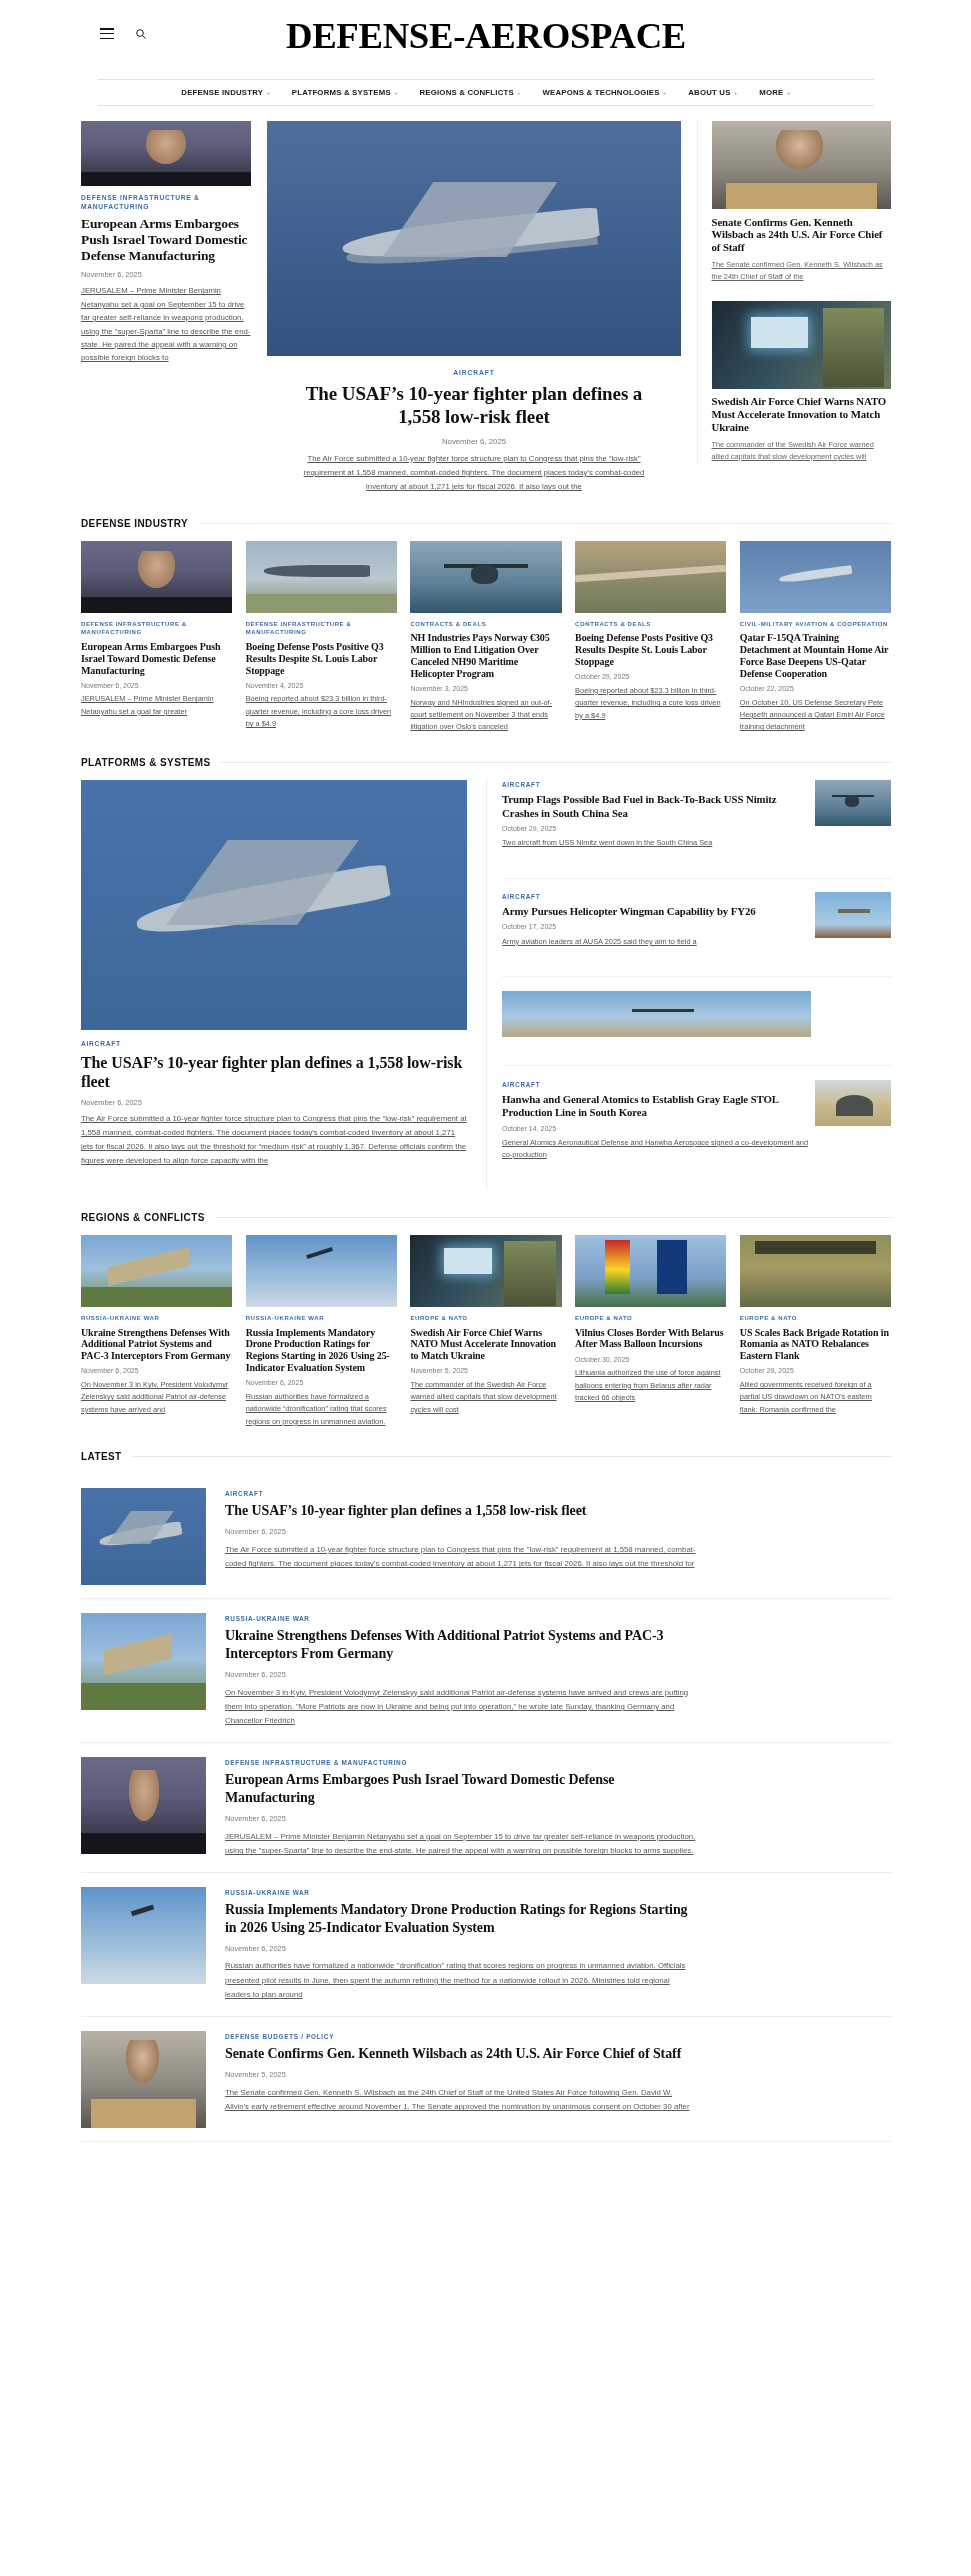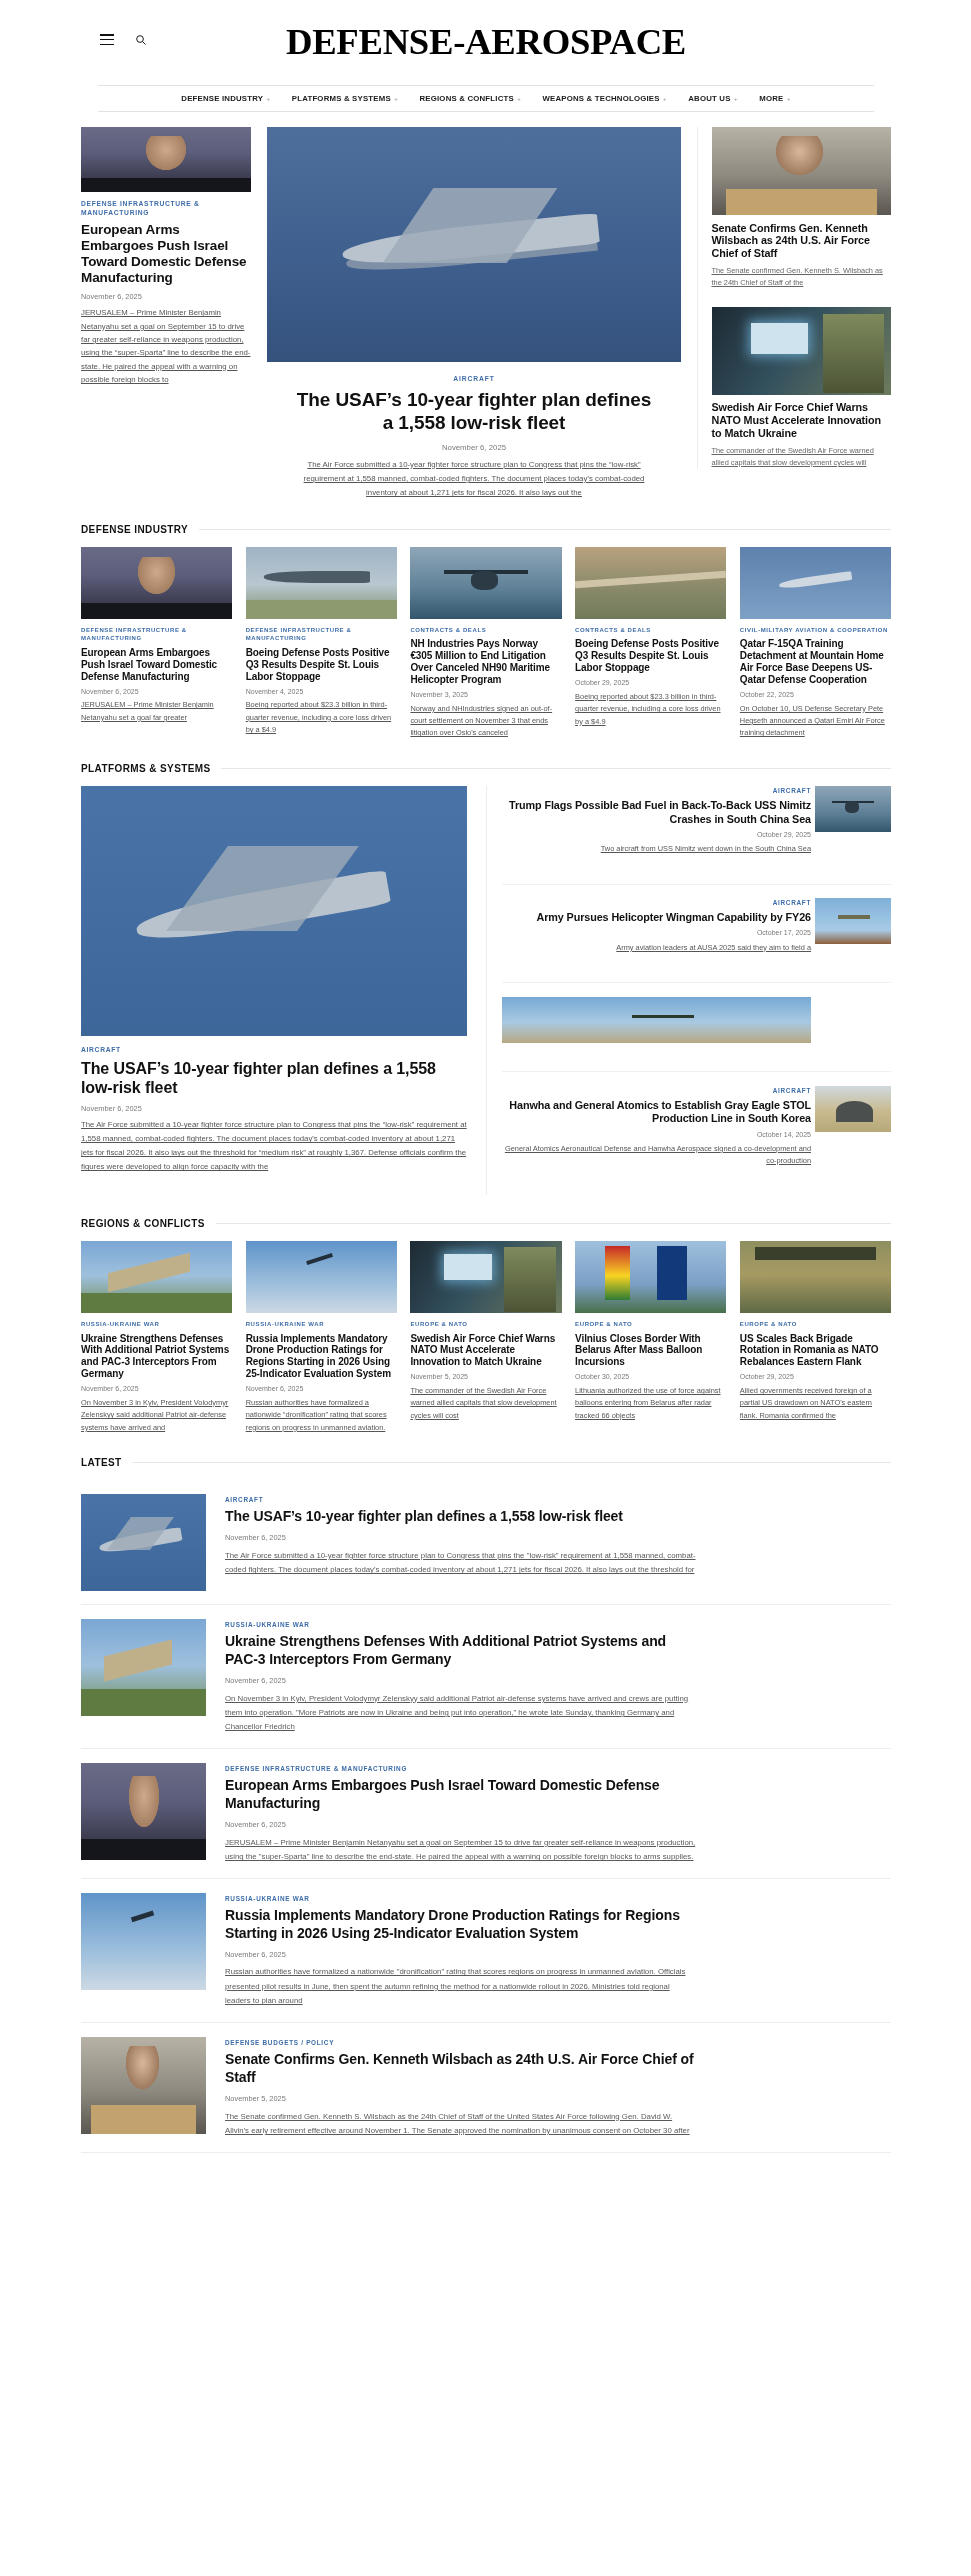--- a/index.html
+++ b/index.html
@@ -2,21 +2,21 @@
 <html style="font-size:10.8px"><head>
 <meta charset="utf-8">
 <style>
   * { box-sizing: border-box; margin: 0; padding: 0; }
   html, body { width: 972px; background: #fff; }
   body {
     font-family: "Liberation Sans", sans-serif;
     color: #1a1a1a;
     -webkit-font-smoothing: antialiased;
   }
-  .page { width: 972px; margin: 12px auto; position: relative; }
+  .page { width: 972px; margin: 6px auto; position: relative; }
 
   
   .masthead { position: relative; height: 73px; }
   .head-icons {
     position: absolute; left: 98px; top: 19px;
     display: flex; align-items: center; gap: 16px;
   }
   .icon-btn {
     width: 17.5px; height: 17.5px; display: flex; align-items: center;
     justify-content: center; cursor: pointer; color: #111;
@@ -58,21 +58,21 @@
     padding-top: 15px;
   }
 
   .thumb { width: 100%; display: block; background: #cfd6dd; }
   .kicker {
     font-size: 6.7px; font-weight: 700; letter-spacing: 0.7px;
     color: #3c6ca8; text-transform: uppercase; line-height: 1.45;
     margin: 6.7px 0 4px;
   }
   .headline {
-    font-family: Liberation Sans, sans-serif; font-weight: 700;
+    font-family: Liberation Serif, serif; font-weight: 700;
     color: #111; line-height: 1.18; letter-spacing: -0.1px;
   }
   .date { font-size: 7.4px; color: #7a7a7a; margin: 6px 0 5.4px; }
   .excerpt { font-size: 7.8px; color: #555; line-height: 1.72; text-decoration: underline; }
 
   
   .hero-left .headline { font-size: 13.5px; }
   .hero-left .thumb { height: 65px; }
 
   
@@ -109,21 +109,21 @@
 
   
   .plat { display: grid; grid-template-columns: 386px 1fr; gap: 19px; }
   .plat-feature .thumb { height: 250px; }
   .plat-feature .kicker { margin-top: 9.4px; }
   .plat-feature .headline { font-size: 16px; line-height: 1.22; }
   .plat-feature .excerpt { font-size: 7.8px; line-height: 1.8; margin-top: 2.7px; }
   .plat-list { border-left: 0.7px solid #ececec; padding-left: 15px; }
   .plat-item {
     display: grid; grid-template-columns: 1fr 76px; gap: 4px;
-    padding-bottom: 15px; margin-bottom: 13.5px; text-align: right;
+    padding-bottom: 15px; margin-bottom: 13.5px;
   }
   .plat-item + .plat-item { border-top: 0.7px solid #f0f0f0; padding-top: 13.5px; }
   .plat-item .thumb { height: 46px; }
   .plat-item .headline { font-size: 10.8px; line-height: 1.25; }
   .plat-item .kicker { margin-top: 0; font-size: 6.4px; }
   .plat-item .date { font-size: 7px; margin: 4.7px 0 5.4px; }
   .plat-item .excerpt { font-size: 7.4px; line-height: 1.6; }
 
   
   .latest-item {

